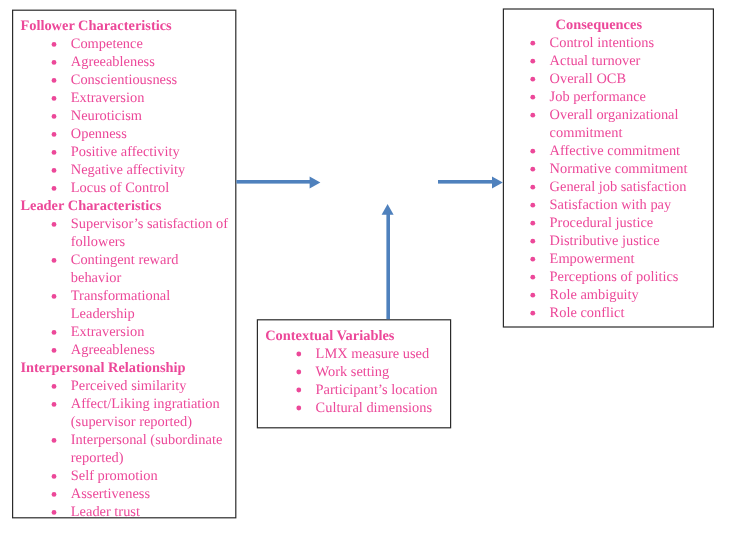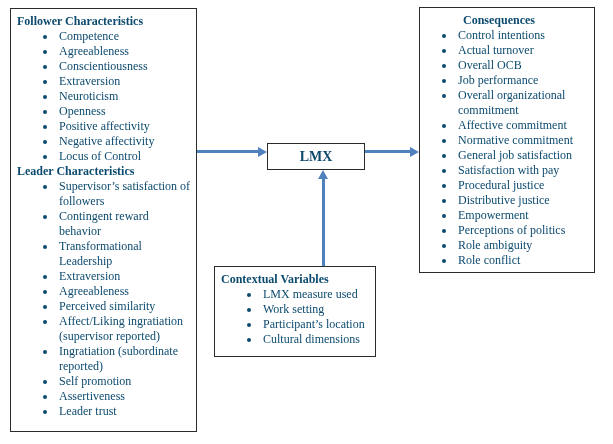--- a/index.html
+++ b/index.html
@@ -6,21 +6,21 @@
     margin: 0;
     padding: 0;
     background: #ffffff;
   }
   #canvas {
     position: relative;
     width: 613px;
     height: 444px;
     background: #ffffff;
     font-family: "Liberation Serif", "DejaVu Serif", serif;
-    color: #0c4a6e;
+    color: #ec4899;
     font-size: 12px;
     line-height: 15px;
     overflow: hidden;
   }
   .box {
     position: absolute;
     background: #ffffff;
     border: 1px solid #2b2b2b;
     box-sizing: border-box;
   }
@@ -87,34 +87,32 @@
       <div class="heading">Leader Characteristics</div>
       <ul>
           <li>Supervisor’s satisfaction of followers</li>
           <li>Contingent reward behavior</li>
           <li>Transformational Leadership</li>
           <li>Extraversion</li>
           <li>Agreeableness</li>
         </ul>
     </div>
     <div class="section">
+      <div class="heading">Interpersonal Relationship</div>
       <ul>
           <li>Perceived similarity</li>
           <li>Affect/Liking ingratiation (supervisor reported)</li>
-          <li>Ingratiation (subordinate reported)</li>
+          <li>Interpersonal (subordinate reported)</li>
           <li>Self promotion</li>
           <li>Assertiveness</li>
           <li>Leader trust</li>
         </ul>
     </div>
   </div>
 
-  <div class="box box-lmx">
-    <span>LMX</span>
-  </div>
 
   <div class="box box-right">
     <div class="heading centered">Consequences</div>
     <ul>
         <li>Control intentions</li>
         <li>Actual turnover</li>
         <li>Overall OCB</li>
         <li>Job performance</li>
         <li>Overall organizational commitment</li>
         <li>Affective commitment</li>

